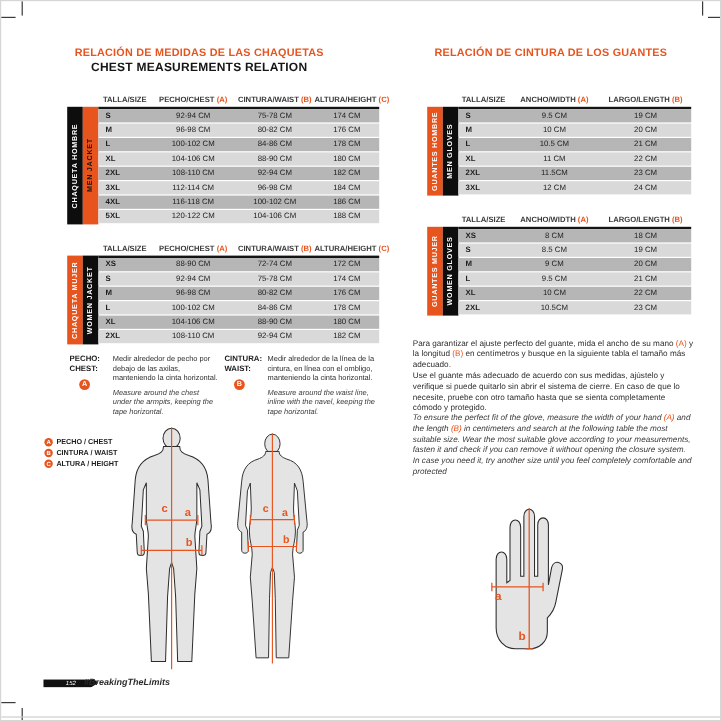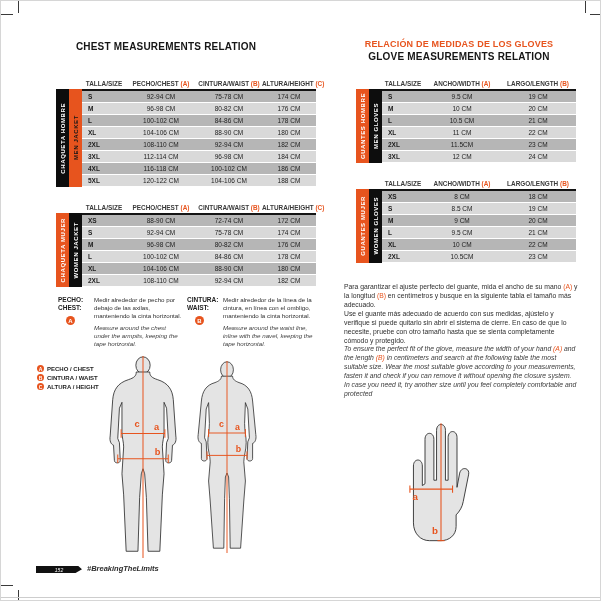--- a/index.html
+++ b/index.html
@@ -79,20 +79,21 @@
 
   <div class="mark" style="left:17px;top:0;width:1px;height:12px"></div>
   <div class="mark" style="left:0;top:13px;width:12px;height:1px"></div>
   <div class="mark" style="left:584px;top:0;width:1px;height:12px"></div>
   <div class="mark" style="left:589px;top:13px;width:12px;height:1px"></div>
   <div class="mark" style="left:0;top:584px;width:12px;height:1px"></div>
   <div class="mark" style="left:17px;top:589px;width:1px;height:12px"></div>
   <div class="bottom-edge"></div>
 
   <div class="title-block" style="left:40px;top:38px;width:250px">
+    <div class="title-es">RELACIÓN DE MEDIDAS DE LAS CHAQUETAS</div>
     <div class="title-en">CHEST MEASUREMENTS RELATION</div>
   </div>
 
   <div class="size-table jacket" style="left:55px;top:76px;width:260px">
     <div class="t-head">
         <div class="h-cell"><span>TALLA/SIZE</span></div>
         <div class="h-cell"><span>PECHO/CHEST</span><span class="accent">&nbsp;(A)</span></div>
         <div class="h-cell"><span>CINTURA/WAIST</span><span class="accent">&nbsp;(B)</span></div>
         <div class="h-cell"><span>ALTURA/HEIGHT</span><span class="accent">&nbsp;(C)</span></div>
       </div>
@@ -205,22 +206,21 @@
             <div class="cell size">2XL</div>
             <div class="cell">108-110 CM</div>
             <div class="cell">92-94 CM</div>
             <div class="cell">182 CM</div>
           </div>
         </div>
     </div>
   </div>
 
   <div class="title-block" style="left:332px;top:38px;width:252px">
-    <div class="title-es">RELACIÓN DE MEDIDAS DE LOS GLOVES</div>
-    <div class="title-en">GLOVE MEASUREMENTS RELATION</div>
+    <div class="title-es">RELACIÓN DE CINTURA DE LOS GUANTES</div>
   </div>
 
   <div class="size-table glove" style="left:355px;top:76px;width:220px">
     <div class="t-head">
         <div class="h-cell"><span>TALLA/SIZE</span></div>
         <div class="h-cell"><span>ANCHO/WIDTH</span><span class="accent">&nbsp;(A)</span></div>
         <div class="h-cell"><span>LARGO/LENGTH</span><span class="accent">&nbsp;(B)</span></div>
       </div>
     <div class="t-body">
       <div class="bar bar-orange">
@@ -404,15 +404,15 @@
     <line class="mline" x1="45" y1="4" x2="45" y2="136"></line>
     <line class="mline" x1="41" y1="136" x2="49" y2="136"></line>
     <text class="mtext" x="35" y="128">b</text>
     <line class="mline" x1="10" y1="78" x2="58" y2="78"></line>
     <line class="mline" x1="10" y1="74" x2="10" y2="82"></line>
     <line class="mline" x1="58" y1="74" x2="58" y2="82"></line>
     <text class="mtext" x="13" y="90">a</text>
   </svg>
 
   <div class="flag" style="left:35px;top:565px;width:46px;height:7px">152</div>
-  <div class="hashtag" style="left:86px;top:563px">#BreakingTheLimits</div>
+  <div class="hashtag" style="left:69px;top:563px">#BreakingTheLimits</div>
 
 </div>
 
 </body></html>

